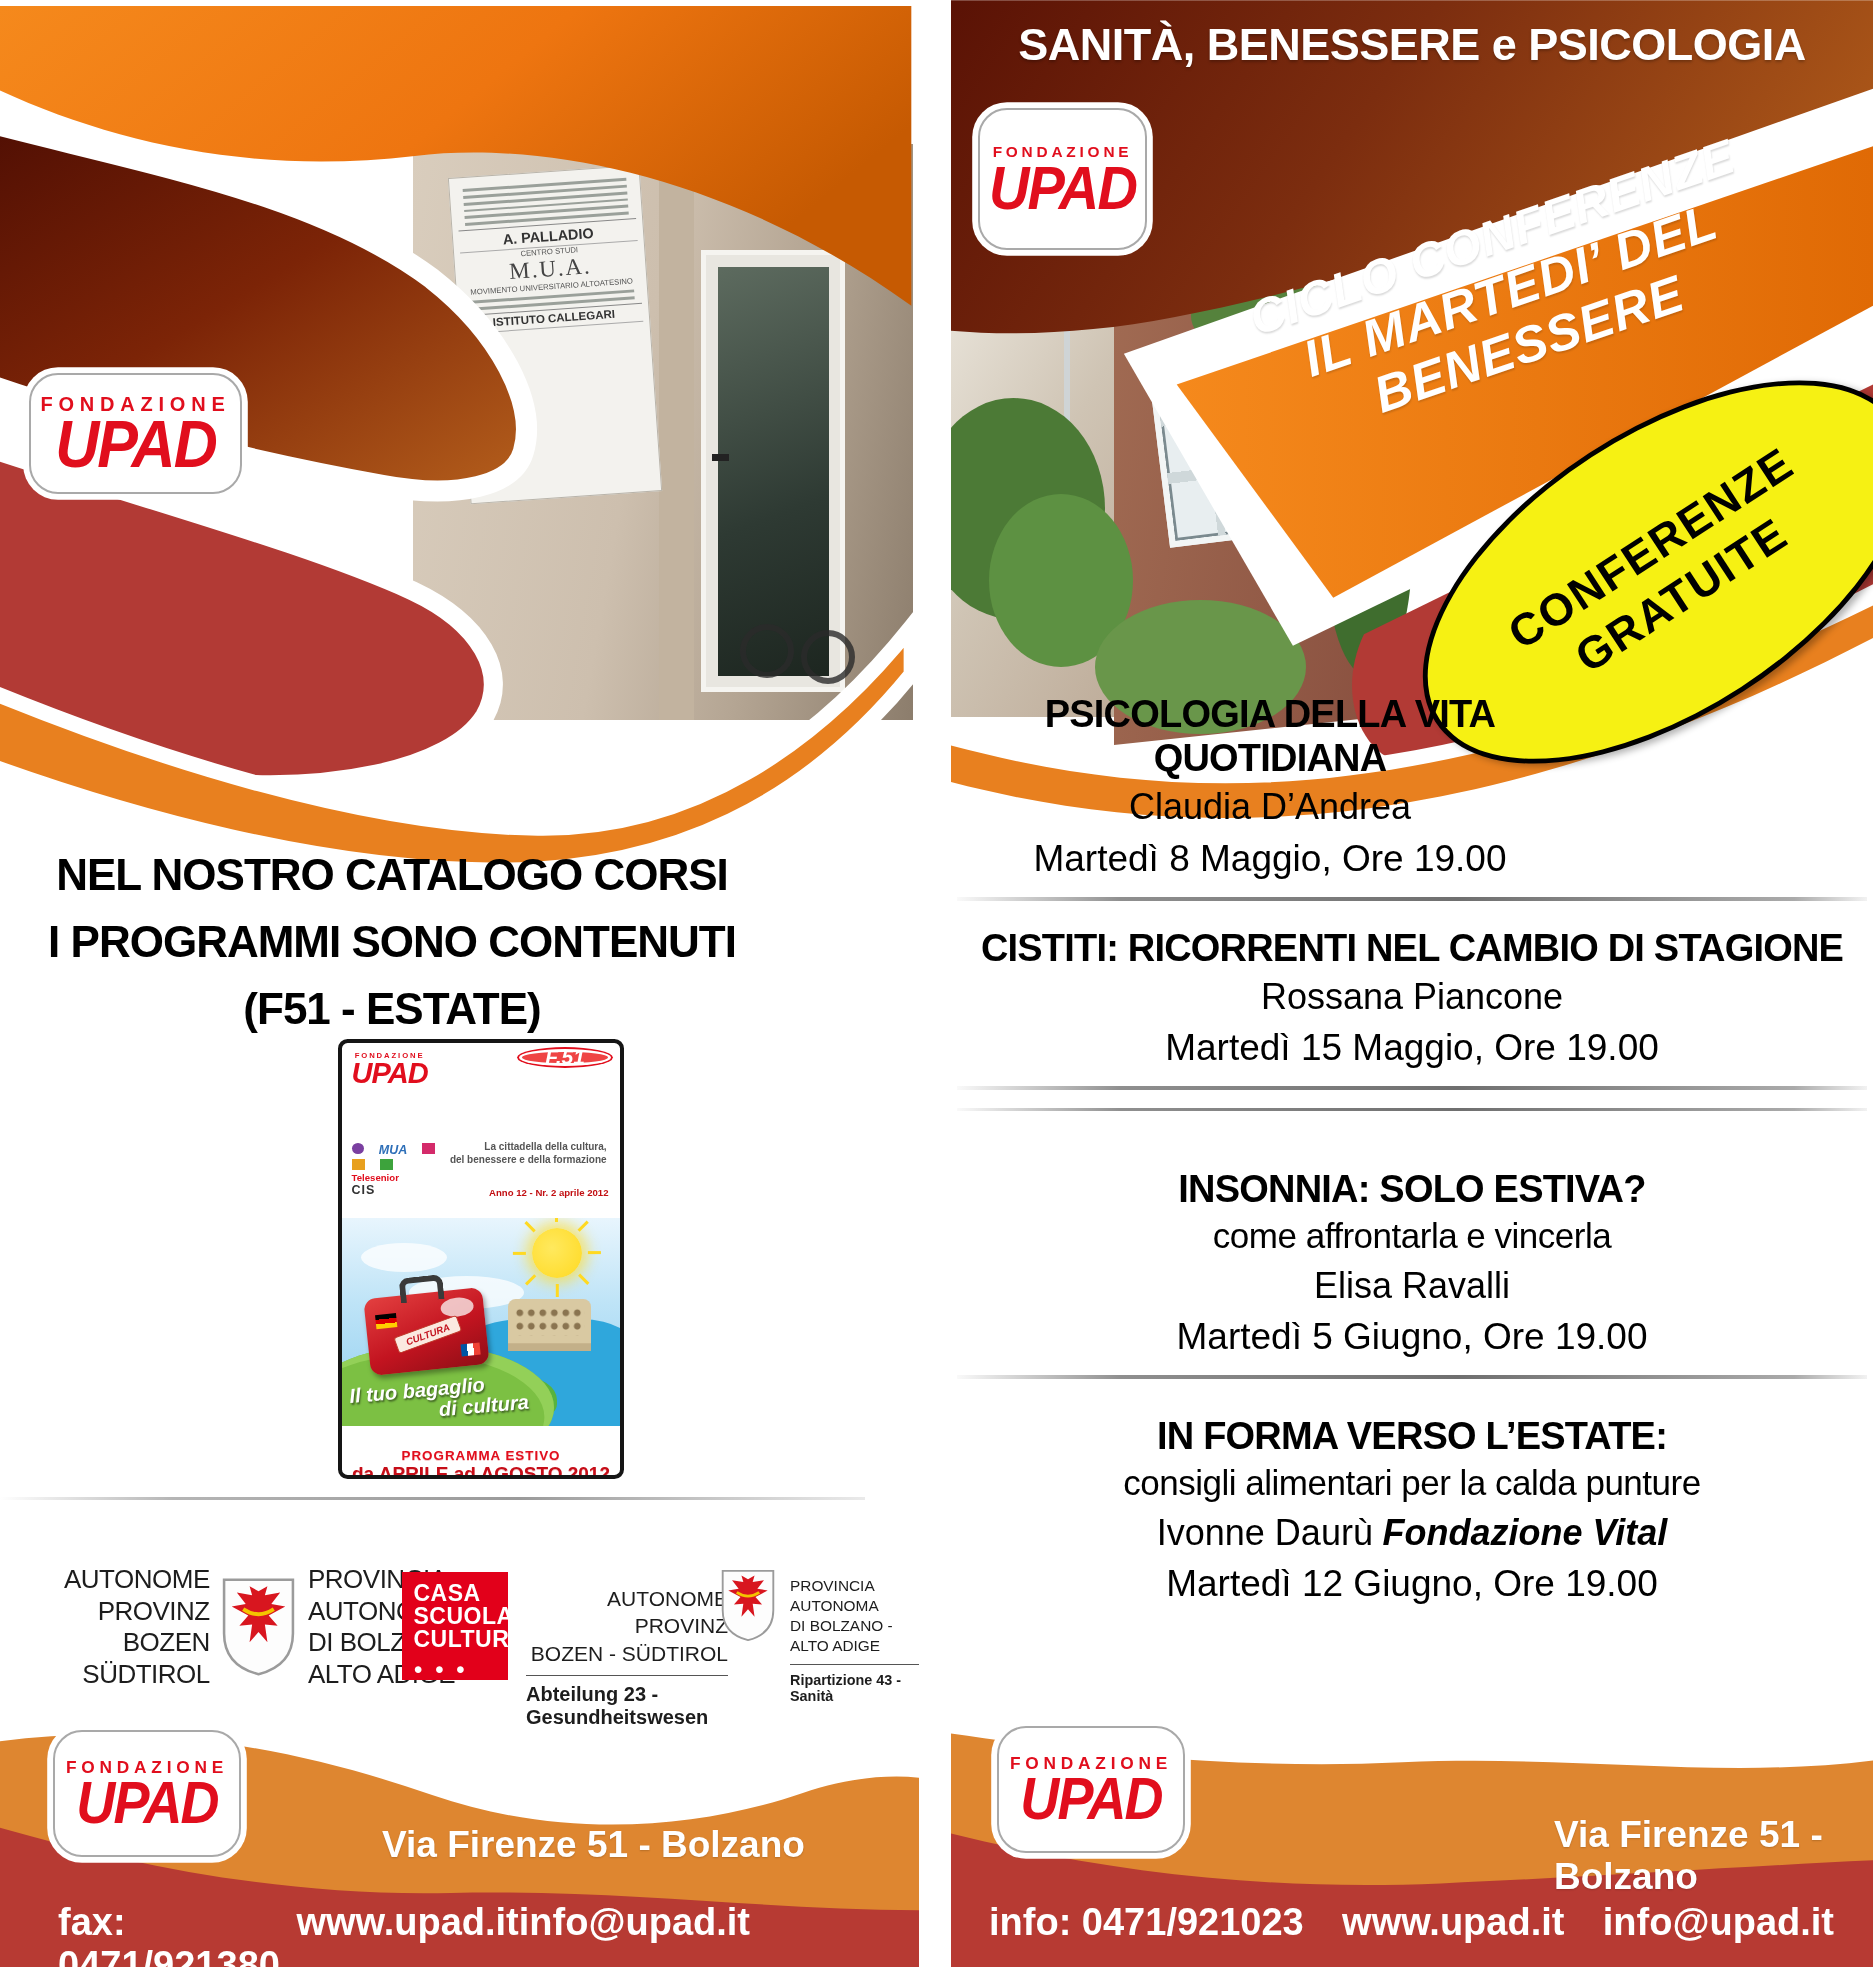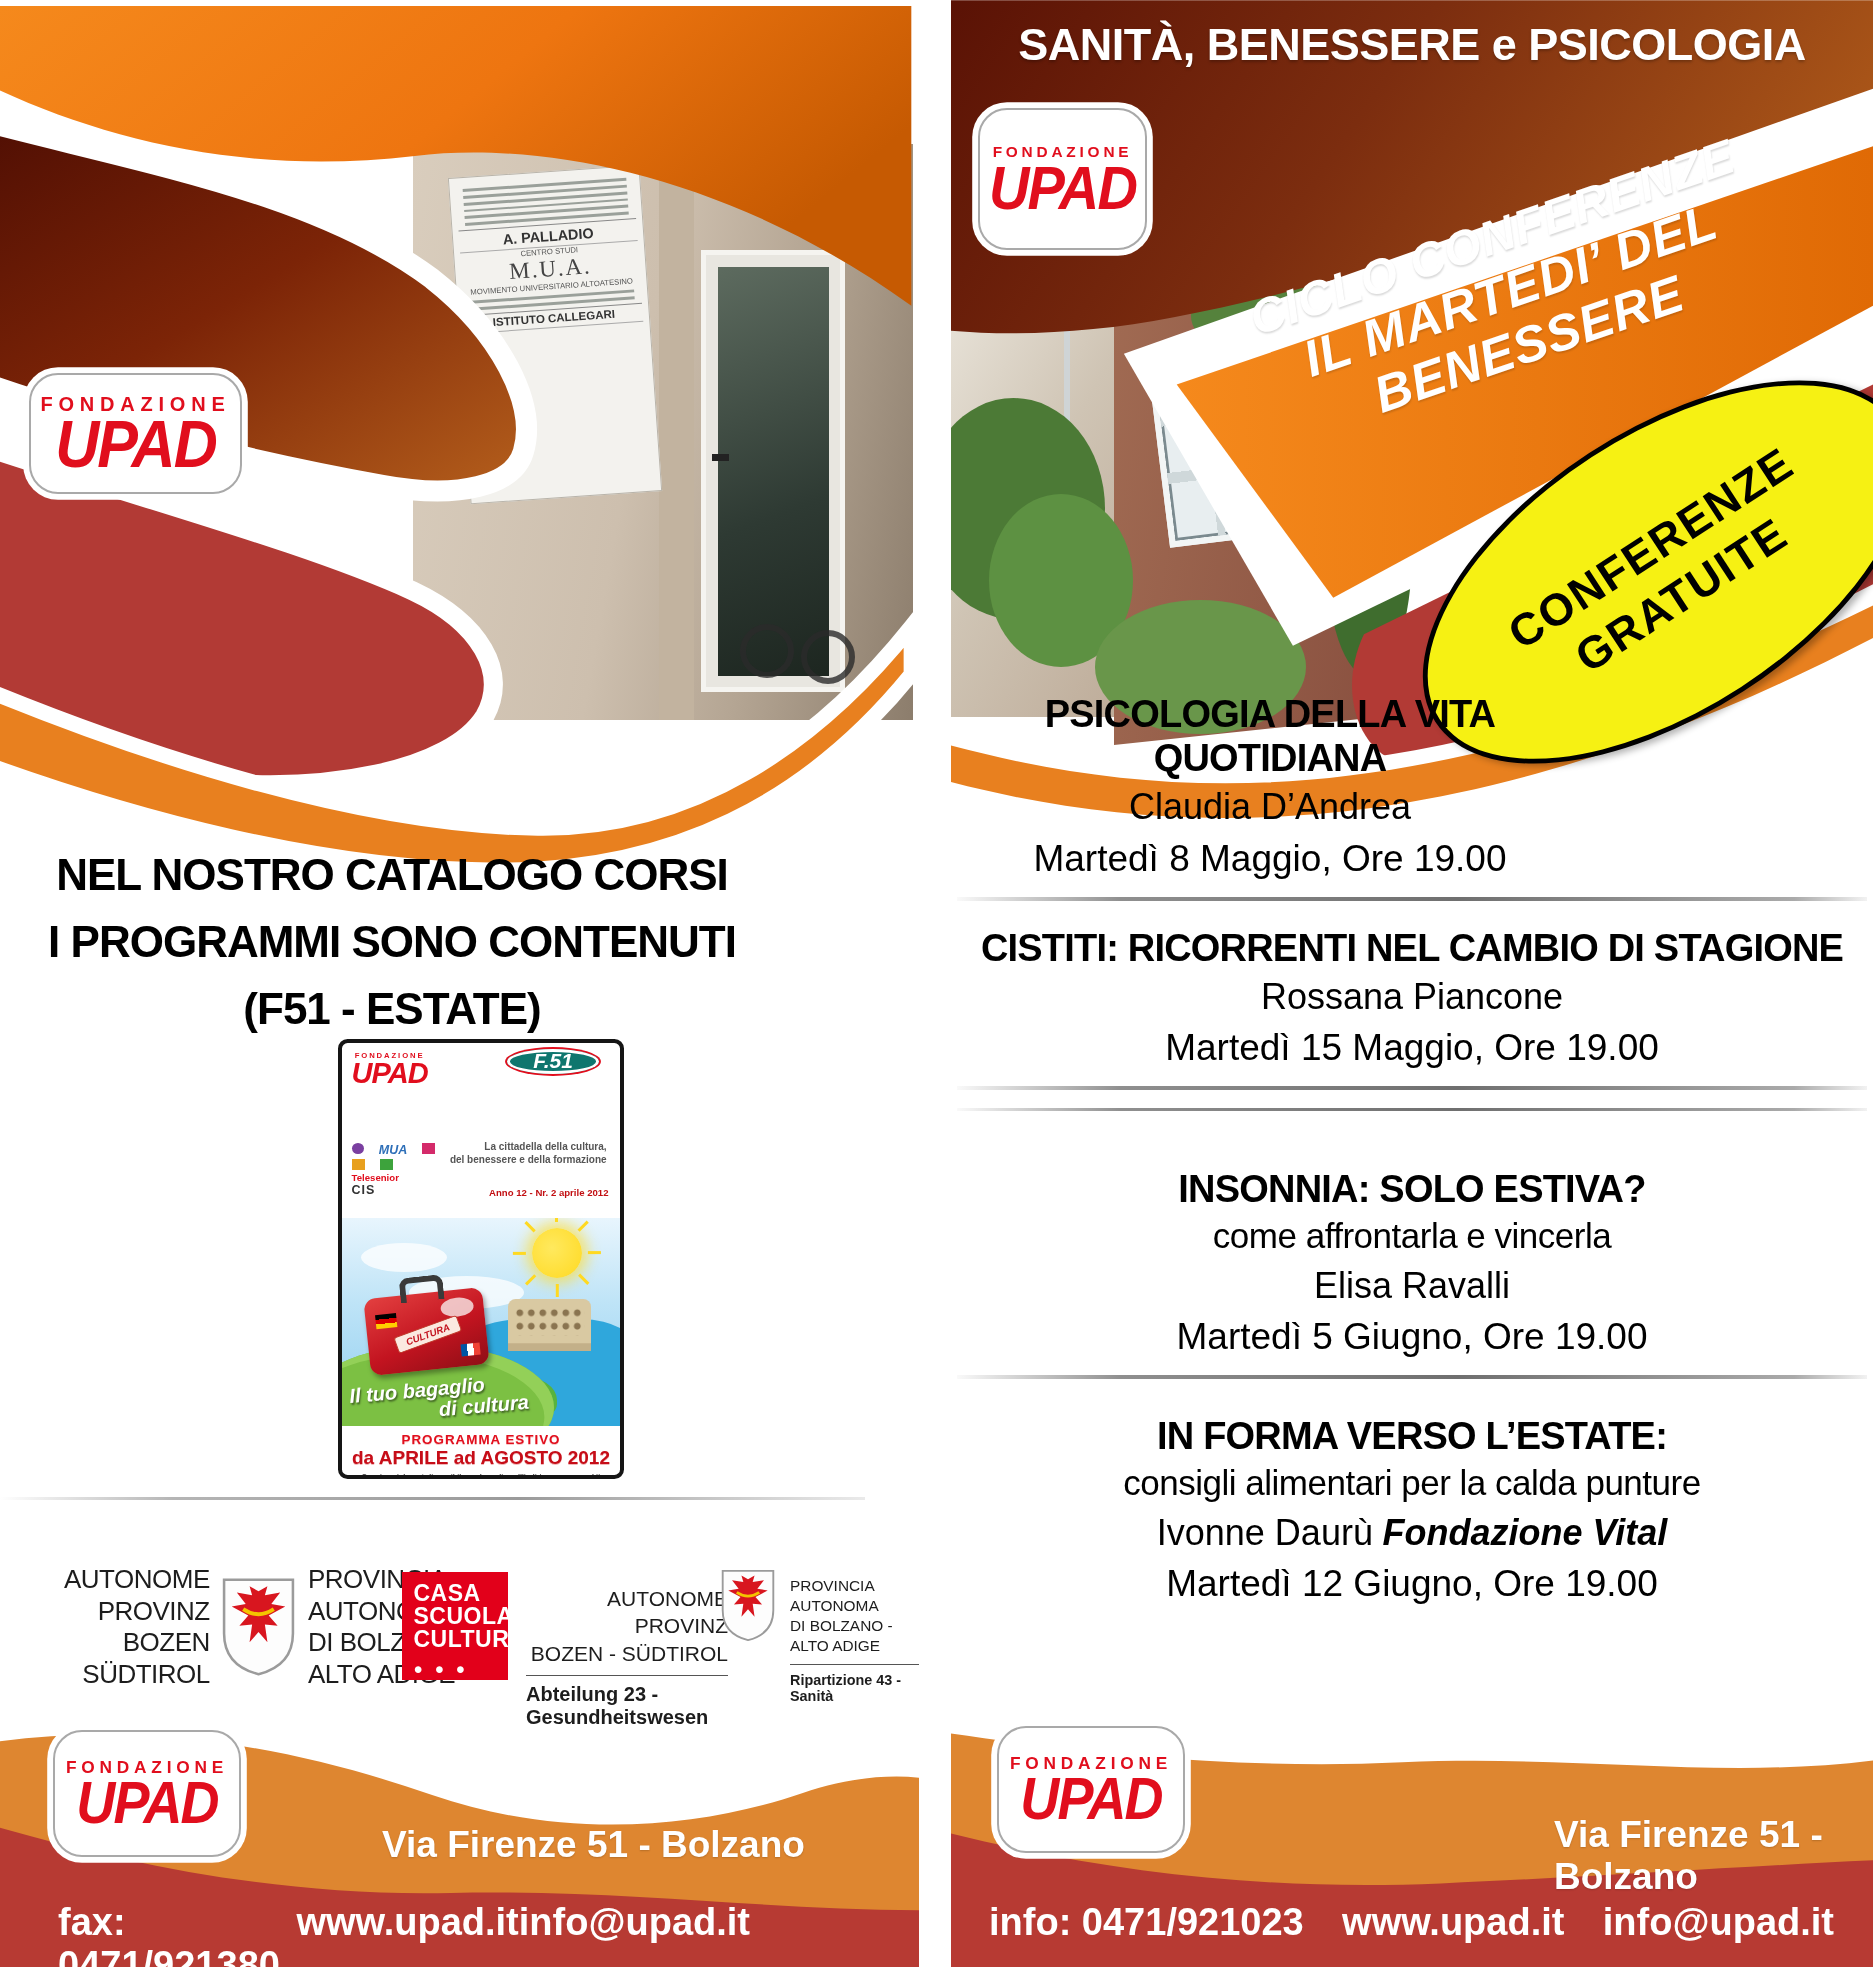--- a/index.html
+++ b/index.html
@@ -41,21 +41,21 @@
   .statement { left:27px; top:842px; width:730px; text-align:center; font-weight:700; font-size:44px;
                line-height:1.52; color:#000; letter-spacing:-1px; }
 
   
   .catalog { left:338px; top:1039px; width:286px; height:440px; background:#fff; border:4.8px solid #151515;
              border-radius:9.6px; overflow:hidden; }
   .cat-head { position:relative; height:60px; padding:5.8px 7.7px 0 7.7px; }
   .cat-upad { position:absolute; left:9.6px; top:7.7px; text-align:center; }
   .cat-upad .fz { color:#e10e1d; font-weight:700; font-size:7.7px; letter-spacing:1.9px; }
   .cat-upad .uw { color:#e10e1d; font-weight:900; font-style:italic; font-size:29px; line-height:.9; letter-spacing:-1px; }
-  .f51 { position:absolute; right:21px; top:5.8px; width:92px; height:25px; background:#0f766e; border-radius:50%;
+  .f51 { position:absolute; right:9px; top:5.8px; width:92px; height:17px; background:#ef4444; border-radius:50%;
          display:flex; align-items:center; justify-content:center; color:#fff; font-style:italic; font-weight:900;
          font-size:21px; box-shadow:inset 0 0 0 2.9px #fff, 0 0 0 1.9px #e10e1d; }
   .cat-tag { text-align:right; padding:38px 13.4px 0 0; font-size:10px; color:#555; line-height:1.25; font-weight:600; }
   .cat-mid { position:relative; height:52px; }
   .mini-logos { position:absolute; left:9.6px; top:-25px; width:83px; font-weight:700; }
   .mini-row { display:flex; gap:15px; margin:1.9px 0; }
   .mini-row s { width:13.4px; height:11.5px; display:block; text-decoration:none; }
   .mini-mua { color:#2e6fb8; font-style:italic; font-size:12.5px; }
   .mini-tele { color:#e10e1d; font-size:9.6px; }
   .mini-cis { color:#333; font-size:12.5px; letter-spacing:1px; }
@@ -72,21 +72,21 @@
   .hill { position:absolute; left:-38px; bottom:-44px; width:250px; height:125px; background:#7cc043; border-radius:50%; box-shadow:inset -9.6px 9.6px 0 #93d058; }
   .case { position:absolute; left:25px; bottom:56px; width:119px; height:77px; background:linear-gradient(160deg,#e34040 0%,#c31420 55%,#8f0e16 100%); border-radius:11.5px; transform:rotate(-6deg); box-shadow:1.9px 3.8px 5.8px rgba(0,0,0,.35); }
   .case .handle { position:absolute; left:37px; top:-17.3px; width:44px; height:25px; border:6.7px solid #3a3a3a; border-bottom:none; border-radius:9.6px 9.6px 0 0; }
   .case .sheen { position:absolute; right:9.6px; top:7.7px; width:33px; height:19px; background:#f6dede; border-radius:50%; opacity:.85; }
   .flag-de { position:absolute; left:9.6px; top:17.3px; width:21px; height:13.4px; background:linear-gradient(180deg,#000 33%,#dd0000 33% 66%,#ffce00 66%); }
   .flag-fr { position:absolute; right:7.7px; bottom:9.6px; width:19px; height:12.5px; background:linear-gradient(90deg,#0055a4 33%,#fff 33% 66%,#ef4135 66%); }
   .sticker-cultura { position:absolute; left:27px; top:33px; width:67px; height:17.3px; background:#fbe9e0; border:1px solid #c0392b; border-radius:2.9px; transform:rotate(-14deg); color:#c31420; font-weight:800; font-size:9.6px; font-style:italic; text-align:center; line-height:15.4px; }
   .slogan { position:absolute; left:7.7px; bottom:7.7px; width:231px; color:#fff; font-weight:800; font-style:italic; font-size:20px; line-height:1.05; text-shadow:1px 1.9px 1.9px rgba(0,0,0,.5); transform:rotate(-5deg); }
   .slogan .s2 { display:block; padding-left:88px; }
   .cat-foot { text-align:center; padding-top:5.8px; }
-  .prog-label { color:#e10e1d; font-weight:800; font-size:13.4px; letter-spacing:1px; text-shadow:0 1px 0 #f8c9c9; }
+  .prog-label { color:#e10e1d; font-weight:800; font-size:13.4px; letter-spacing:1px; text-shadow:0 1px 0 #f8c9c9;margin-top:16px; }
   .prog-dates { color:#c60d18; font-weight:800; font-size:19px; letter-spacing:0; text-shadow:0 1px 0 #f2b9b9; }
   .cat-note { font-size:7.3px; color:#333; font-weight:700; margin-top:2.9px; }
 
   .thin-divider { left:0; top:1497px; width:865px; height:2.9px;
       background:linear-gradient(90deg,rgba(160,160,160,0) 0%,#b5b5b5 20%,#9a9a9a 60%,rgba(150,150,150,.2) 100%); }
 
   
   .prov-block { left:21px; top:1564px; display:flex; align-items:center; gap:9.6px; }
   .prov-col { font-size:26px; color:#1d1d1d; line-height:1.22; letter-spacing:-0.5px; }
   .prov-col.r { text-align:right;margin-left:43px; }

